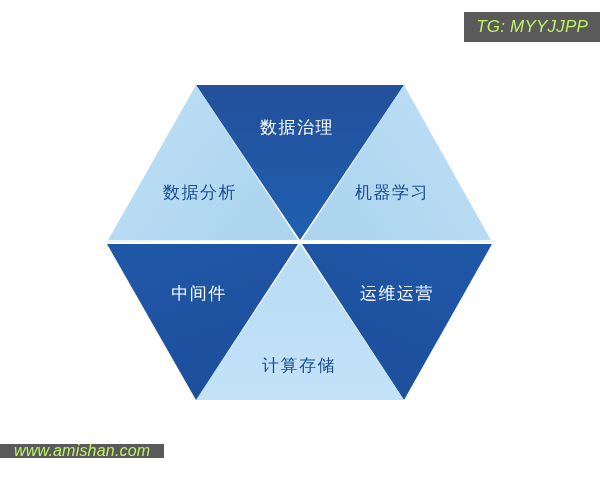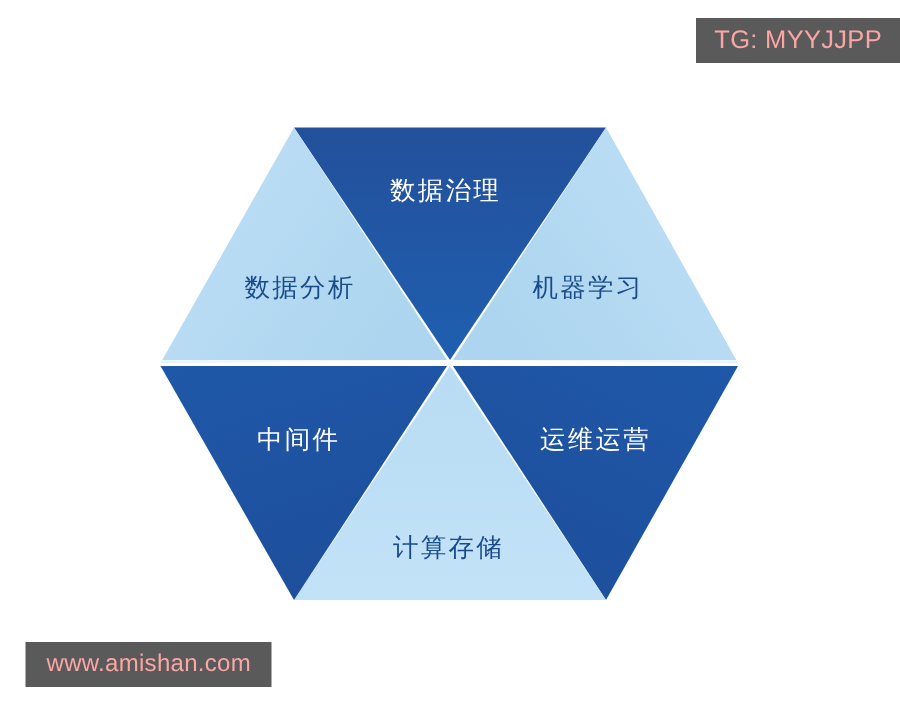--- a/index.html
+++ b/index.html
@@ -46,40 +46,41 @@
     fill: #ffffff;
   }
   .wedge-label.on-light {
     fill: #1a4c8c;
   }
 
   
   .badge {
     position: absolute;
     background: #5a5a5a;
-    color: #fca5a5;
+    color: #bef264;
     font-family: "Liberation Sans", sans-serif;
     font-weight: 400;
     display: flex;
     align-items: center;
     justify-content: center;
     box-sizing: border-box;
+    font-style: italic;
   }
   #badge-tag {
     right: 0px;
     top: 12px;
     height: 30px;
     padding: 0 12px;
     font-size: 17px;
     letter-spacing: 0.2px;
   }
   #badge-site {
-    left: 17px;
+    left: 0px;
     bottom: 22px;
-    height: 30px;
+    height: 14px;
     padding: 0 14px;
     font-size: 16px;
     letter-spacing: 0.2px;
   }
 </style>
 </head>
 <body>
 
 <div id="canvas">
 

